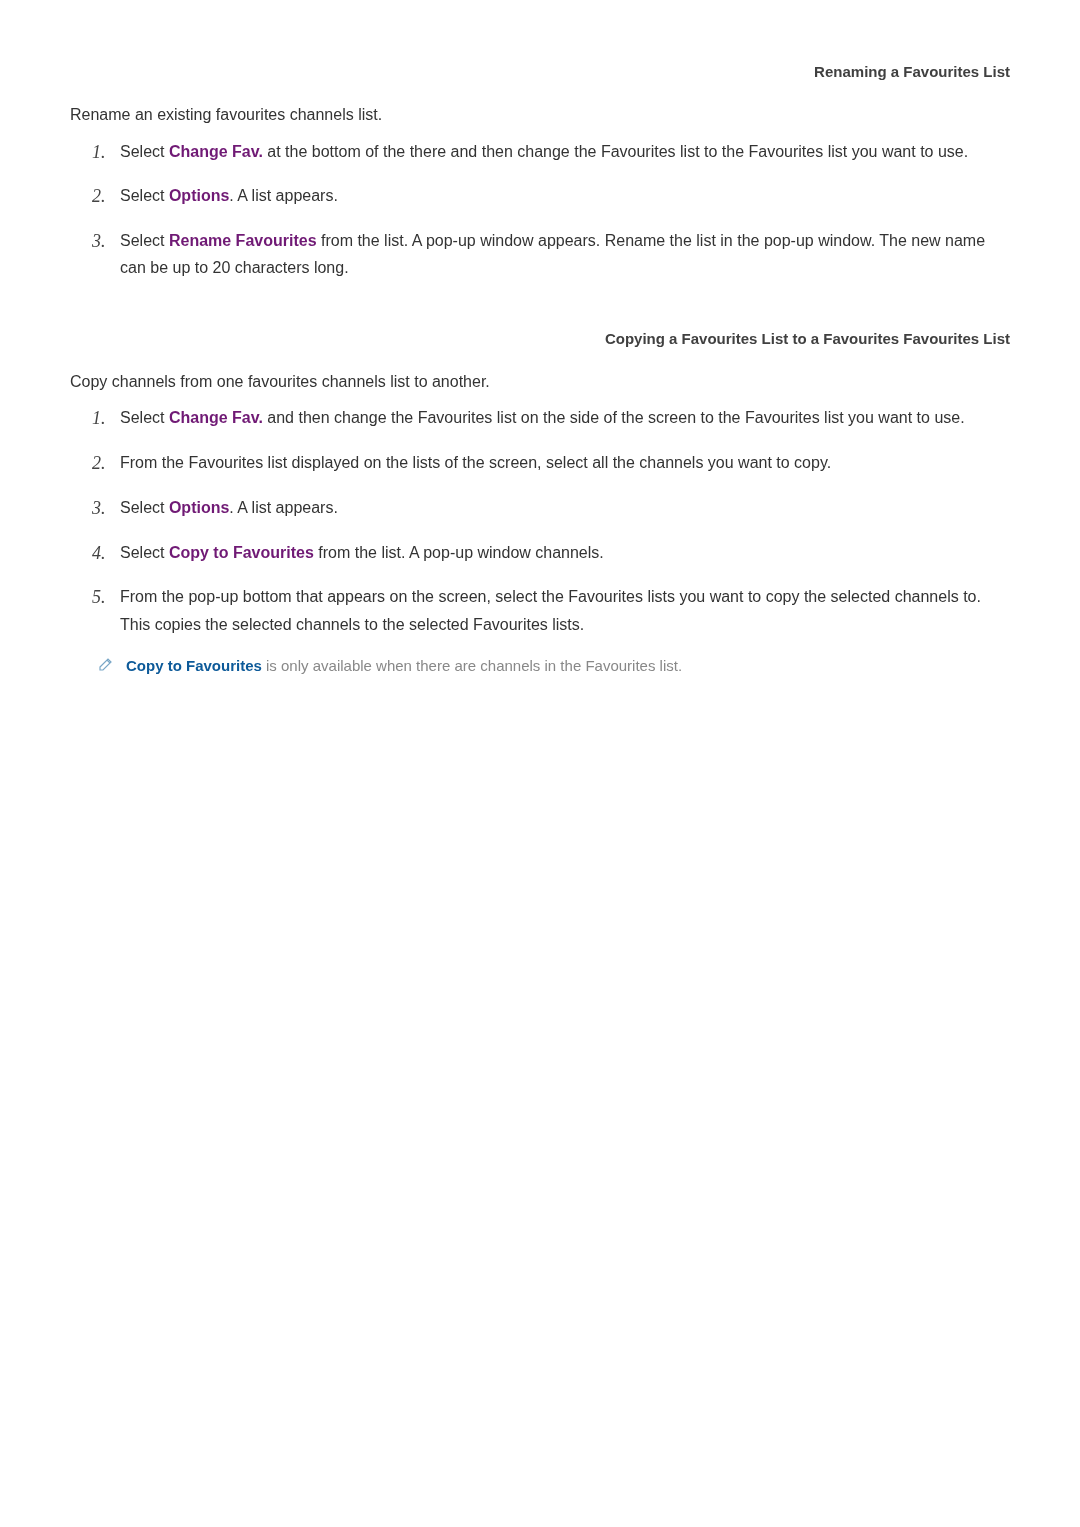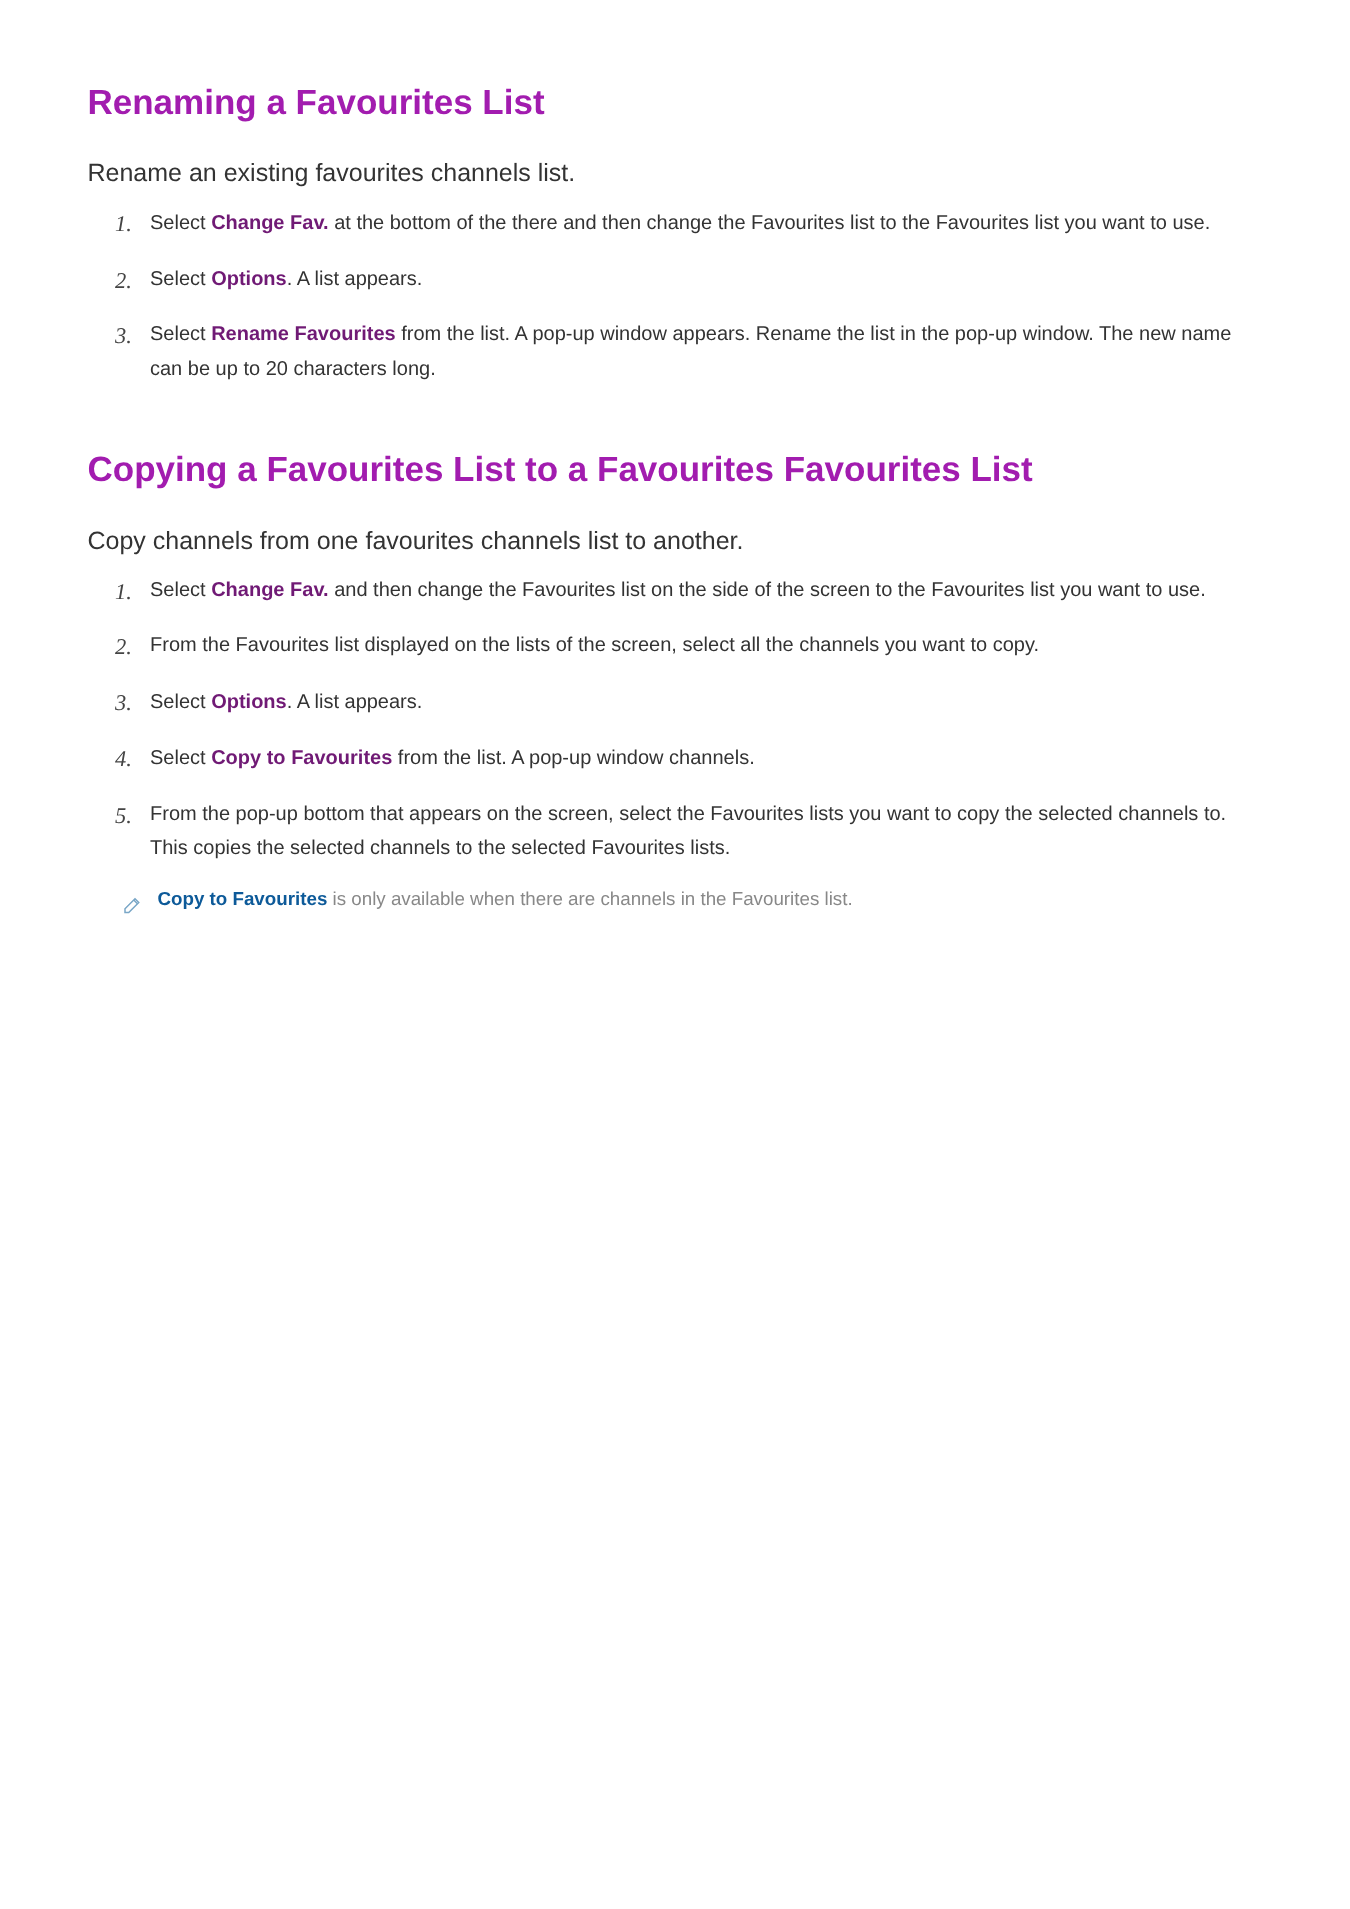--- a/index.html
+++ b/index.html
@@ -9,27 +9,28 @@
     }
     body {
       background: #ffffff;
       font-family: Arial, Helvetica, sans-serif;
       padding: 60px 70px;
       width: 1080px;
       color: #333333;
       line-height: 1.6;
     }
     .section-heading {
-      color: #a21caf;
-      font-size: 28px;
+      color: #404040;
+      font-size: 15px;
       font-weight: 600;
       margin-bottom: 18px;
+      text-align: right;
     }
     .intro-text {
-      font-size: 20px;
+      font-size: 16px;
       color: #333;
       margin-bottom: 10px;
     }
     .numbered-list {
       list-style: none;
       padding-left: 22px;
     }
     .list-item {
       display: flex;
       margin-bottom: 16px;
@@ -50,21 +51,21 @@
     }
     .highlight {
       color: #701a75;
       font-weight: 600;
     }
     .section-gap {
       margin-top: 45px;
     }
     .note-block {
       display: flex;
-      align-items: flex-end;
+      align-items: flex-start;
       margin-top: 12px;
       padding-left: 28px;
       font-size: 15px;
     }
     .note-icon {
       display: inline-block;
       margin-right: 12px;
       flex-shrink: 0;
       margin-top: 2px;
     }

